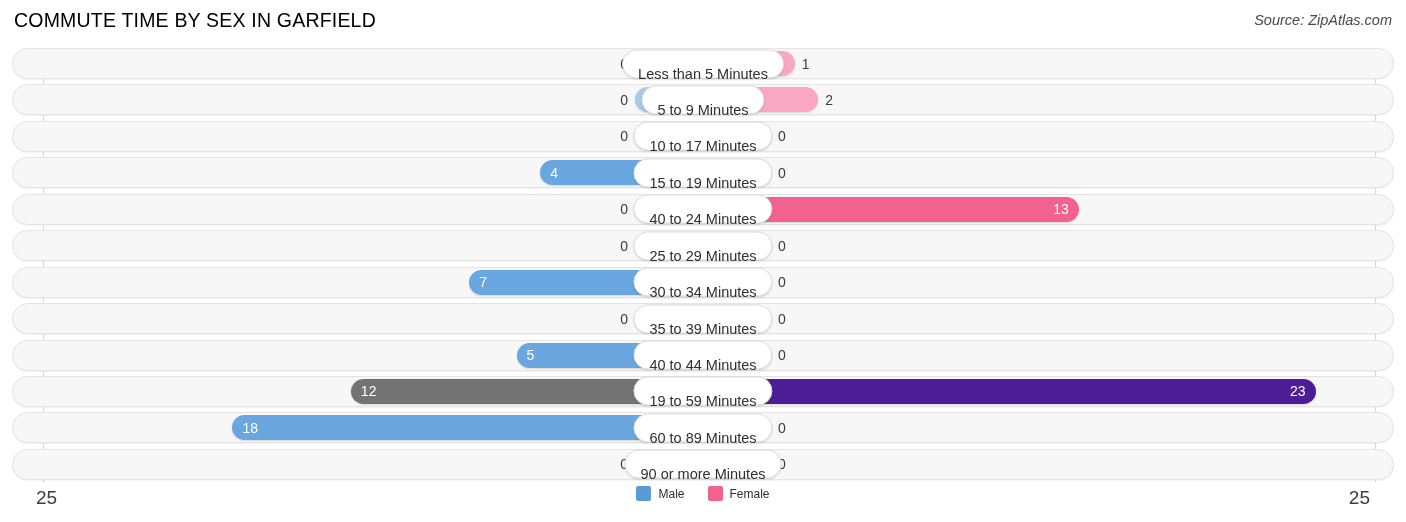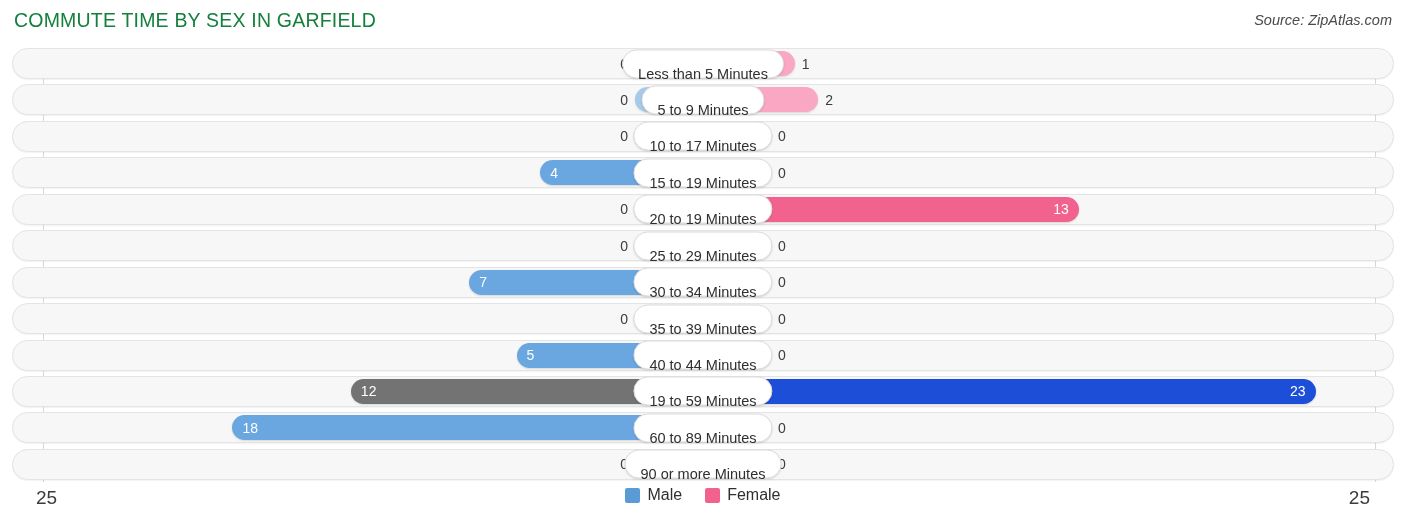--- a/index.html
+++ b/index.html
@@ -10,21 +10,21 @@
     font-family: "Liberation Sans", sans-serif;
     overflow: hidden;
   }
   .page { position: relative; width: 1406px; height: 522px; }
 
   
   .title {
     position: absolute;
     left: 14px; top: 9px;
     font-size: 19.5px;
-    color: #15803d;
+    color: #000000;
     letter-spacing: .2px;
     white-space: nowrap;
   }
   .source {
     position: absolute;
     right: 14px; top: 12px;
     font-size: 14.5px;
     font-style: italic;
     color: #4a4a4a;
     white-space: nowrap;
@@ -134,21 +134,21 @@
     top: 486px;
     display: flex;
     justify-content: center;
     align-items: center;
     gap: 23px;
   }
   .legend-item {
     display: flex;
     align-items: center;
     gap: 7px;
-    font-size: 16px;
+    font-size: 12px;
     color: #2f2f2f;
   }
   .swatch {
     width: 15px; height: 15px;
     border-radius: 2px;
     display: inline-block;
   }
 </style>
 </head>
 <body>
@@ -223,21 +223,21 @@
           <div class="half half-left">
             <div class="bar bar-left" style="width:68px;background:#a7c9ea">
               <span class="val val-left">0</span>
             </div>
           </div>
           <div class="half half-right">
             <div class="bar bar-right" style="width:375.84000000000003px;background:#f2628f">
               <span class="val val-right inside">13</span>
             </div>
           </div>
-          <div class="pill">20 to 19 Minutes</div>
+          <div class="pill">40 to 24 Minutes</div>
         </div>
         <div class="row">
           <div class="track"></div>
           <div class="half half-left">
             <div class="bar bar-left" style="width:68px;background:#a7c9ea">
               <span class="val val-left">0</span>
             </div>
           </div>
           <div class="half half-right">
             <div class="bar bar-right" style="width:68px;background:#f9a7c3">
@@ -289,21 +289,21 @@
           <div class="pill">40 to 44 Minutes</div>
         </div>
         <div class="row">
           <div class="track"></div>
           <div class="half half-left">
             <div class="bar bar-left" style="width:352.15999999999997px;background:#737373">
               <span class="val val-left inside">12</span>
             </div>
           </div>
           <div class="half half-right">
-            <div class="bar bar-right" style="width:612.64px;background:#1d4ed8">
+            <div class="bar bar-right" style="width:612.64px;background:#4c1d95">
               <span class="val val-right inside">23</span>
             </div>
           </div>
           <div class="pill">19 to 59 Minutes</div>
         </div>
         <div class="row">
           <div class="track"></div>
           <div class="half half-left">
             <div class="bar bar-left" style="width:470.56px;background:#6aa6e0">
               <span class="val val-left inside">18</span>

